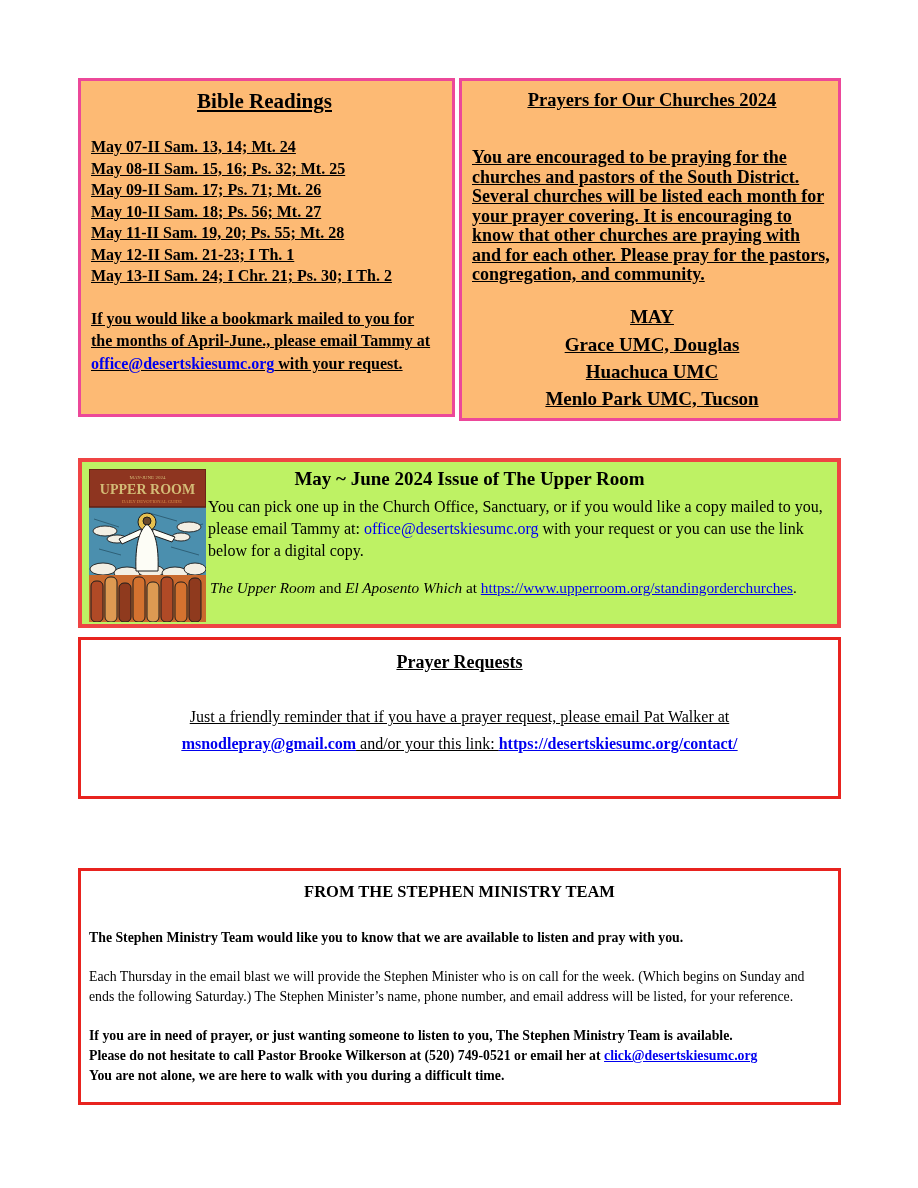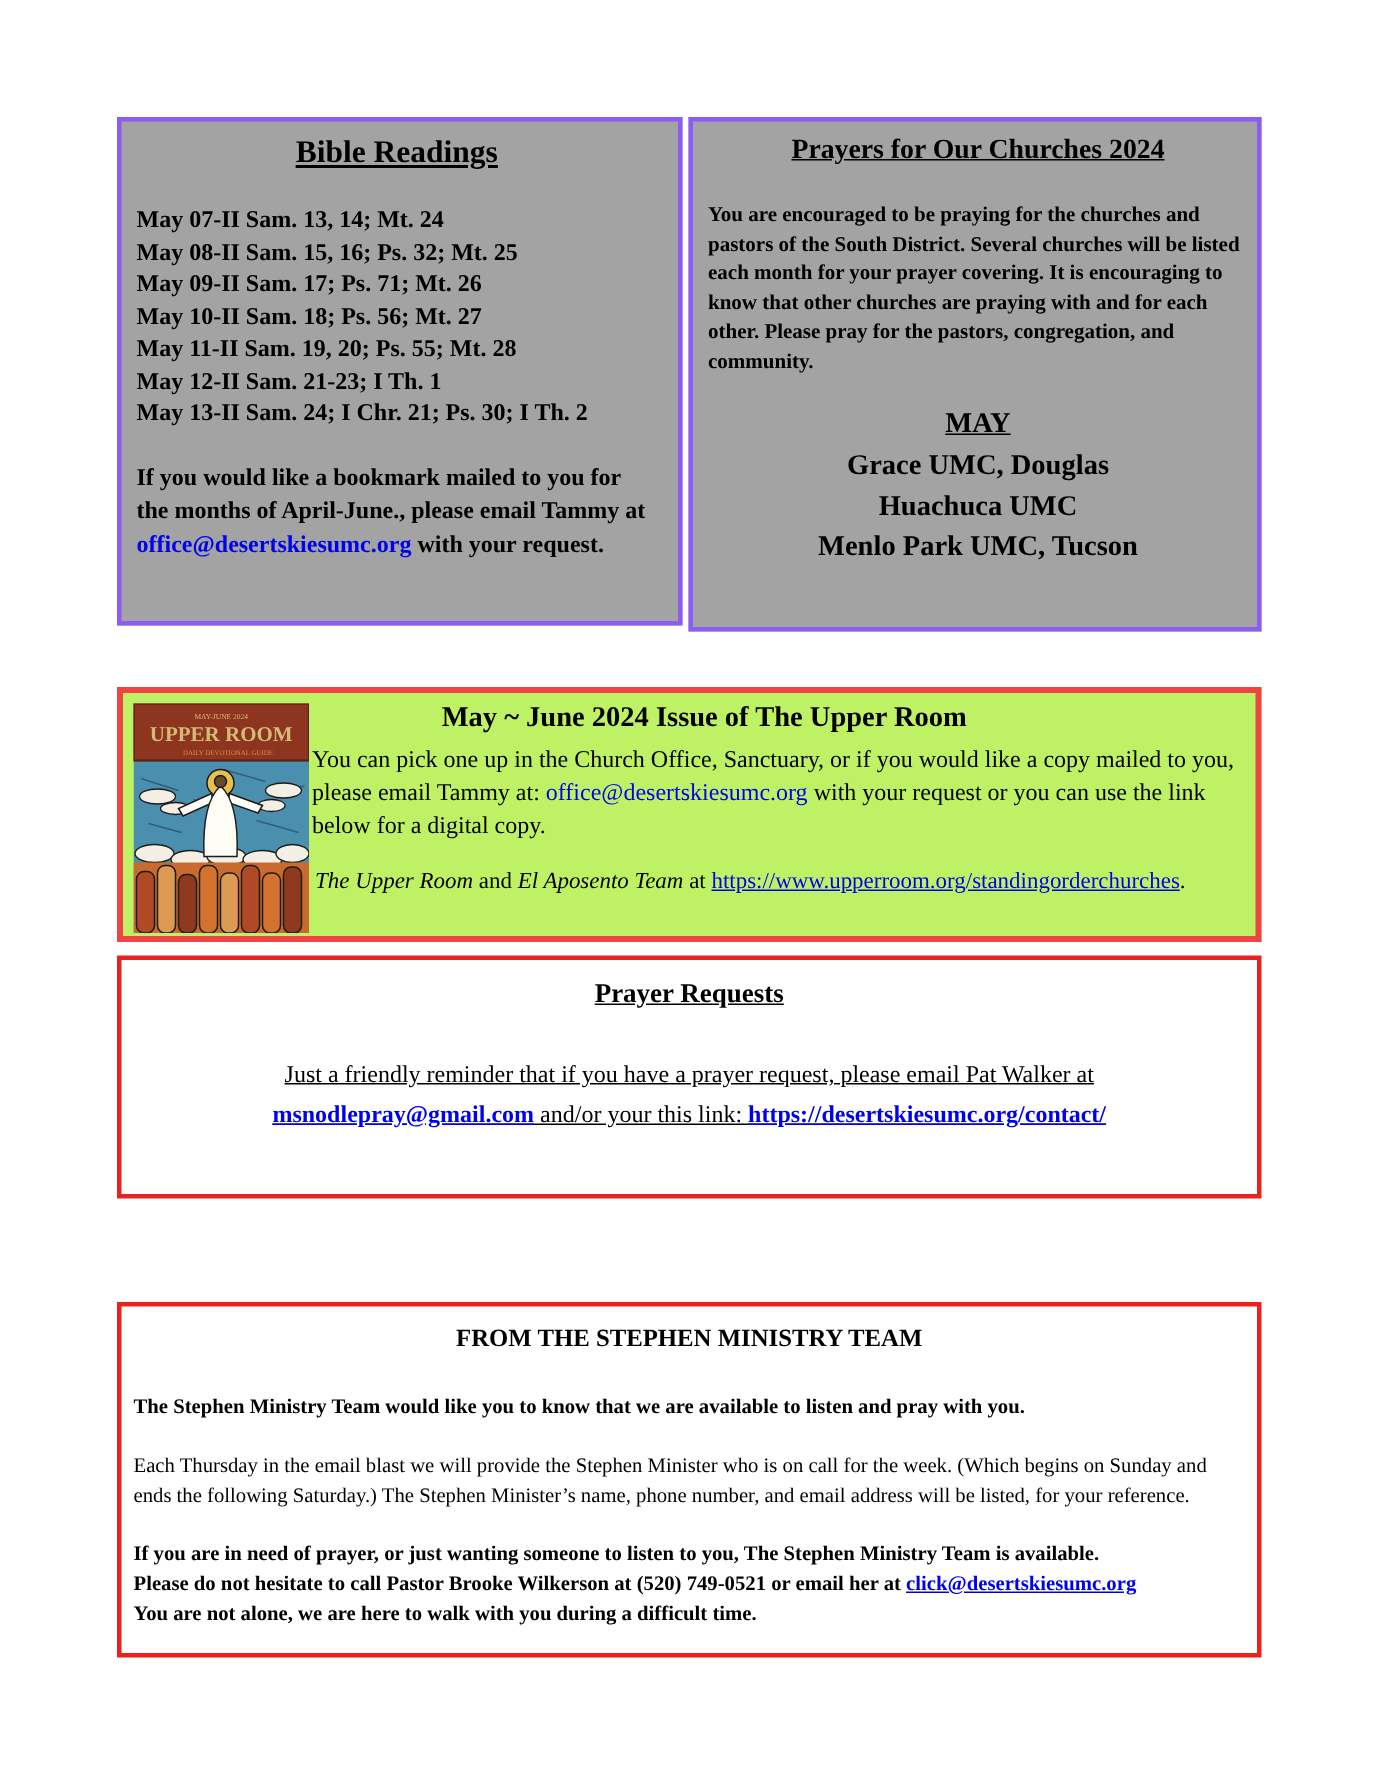--- a/index.html
+++ b/index.html
@@ -1,40 +1,40 @@
 <!DOCTYPE html>
 <html><head>
 <meta charset="utf-8">
 <style>
   html,body{margin:0;padding:0;}
   body{
     width:918px;height:1188px;position:relative;background:#ffffff;
     font-family:"Liberation Serif",serif;color:#000;
   }
   .box{position:absolute;box-sizing:border-box;}
-  .green-box{background:#a3a3a3;border:3px solid #8b5cf6;}
+  .green-box{background:#fdba74;border:3px solid #ec4899;text-decoration:underline;}
   .olive-box{background:#bef264;border:4px solid #ef4444;}
   .red-box{background:#ffffff;border:3px solid #e8231f;}
   .u{text-decoration:underline;}
   .b{font-weight:bold;}
   .pre-line{white-space:pre-line;}
   .link{color:#0000ee;}
   .link.ul{text-decoration:underline;}
   a{cursor:pointer;}
 
   
   #bible-box{left:78px;top:78px;width:377px;height:339px;padding:6px 14px 0 10px;}
   .bible-title{font-size:21px;font-weight:bold;text-align:center;margin:2px 0 0;}
   .bible-list{font-size:16px;font-weight:bold;line-height:21.5px;margin-top:22px;}
   .bible-note{font-size:16px;font-weight:bold;line-height:22.5px;margin-top:21px;}
 
   
   #churches-box{left:459px;top:78px;width:382px;height:343px;padding:6px 6px 0 10px;}
   .churches-title{font-size:18.5px;font-weight:bold;text-align:center;margin:3px 0 0;}
-  .churches-para{font-size:14px;font-weight:bold;line-height:19.5px;margin-top:23px;}
+  .churches-para{font-size:18px;font-weight:bold;line-height:19.5px;margin-top:37px;}
   .month-heading{font-size:19px;font-weight:bold;text-align:center;margin-top:21px;}
   .churches-list{font-size:19px;font-weight:bold;text-align:center;line-height:27px;margin-top:3px;}
 
   
   #upper-room-box{left:78px;top:458px;width:763px;height:170px;padding:4px 8px 0 0;}
   .ur-title{font-size:19px;font-weight:bold;text-align:center;margin:2px 0 0;padding-left:28px;}
   .ur-cover{position:absolute;left:7px;top:7px;width:117px;height:153px;}
   .ur-body{margin-left:126px;margin-top:6px;font-size:16px;line-height:22px;}
   .ur-footer{margin-left:128px;margin-top:17px;font-size:15.3px;}
   .i{font-style:italic;}
@@ -116,21 +116,21 @@
         <rect x="100" y="109" width="12" height="44" rx="5" fill="#8f3a1e"></rect>
       </g>
 
       <rect x="0" y="0" width="117" height="38" fill="#8e3520" stroke="#5f2113" stroke-width="1.5"></rect>
       <text x="58.5" y="10" font-size="5" fill="#d3bb76" text-anchor="middle" font-family="Liberation Serif, serif">MAY-JUNE 2024</text>
       <text x="58.5" y="25" font-size="14" font-weight="bold" fill="#d3bb76" text-anchor="middle" font-family="Liberation Serif, serif">UPPER ROOM</text>
       <text x="63" y="34" font-size="4.6" fill="#d98c4a" text-anchor="middle" font-family="Liberation Serif, serif">DAILY DEVOTIONAL GUIDE</text>
     </svg>
     <h2 class="ur-title">May ~ June 2024 Issue of The Upper Room</h2>
     <p class="ur-body"><span>You can pick one up in the Church Office, Sanctuary, or if you would like a copy mailed to you, please email Tammy at: </span><a class="link">office@desertskiesumc.org</a><span> with your request or you can use the link below for a digital copy.</span></p>
-    <p class="ur-footer"><span class="i">The Upper Room</span><span> and </span><span class="i">El Aposento Team</span><span> at </span><a class="link ul">https://www.upperroom.org/standingorderchurches</a><span>.</span></p>
+    <p class="ur-footer"><span class="i">The Upper Room</span><span> and </span><span class="i">El Aposento Which</span><span> at </span><a class="link ul">https://www.upperroom.org/standingorderchurches</a><span>.</span></p>
   </section>
 
   <section class="box red-box" id="prayer-box">
     <h2 class="pr-title u">Prayer Requests</h2>
     <div class="pr-body">
       <div>Just a friendly reminder that if you have a prayer request, please email Pat Walker at</div>
       <div><a class="link ul b">msnodlepray@gmail.com</a><span>  and/or your this link: </span><a class="link ul b">https://desertskiesumc.org/contact/</a></div>
     </div>
   </section>
 

